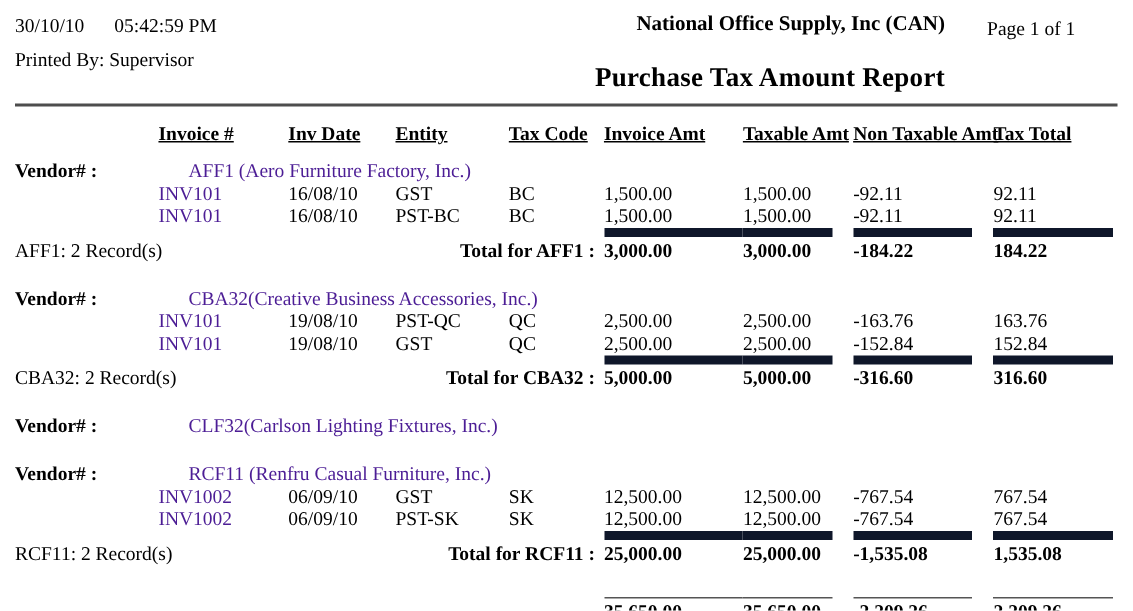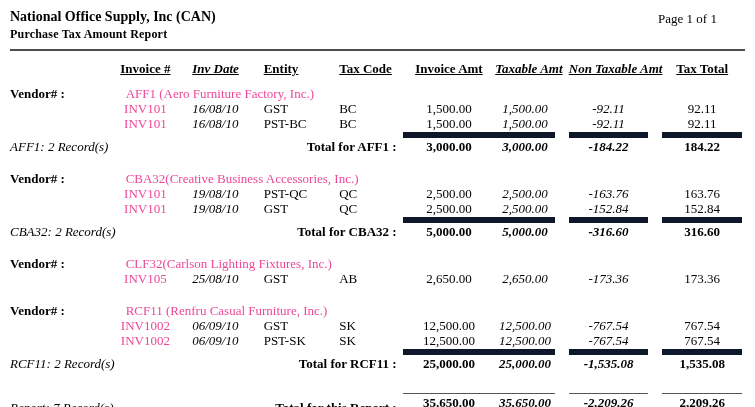--- a/index.html
+++ b/index.html
@@ -3,56 +3,63 @@
 <meta charset="utf-8">
 <style>
   html,body{margin:0;padding:0;background:#fff;}
   body{
     width:755px;height:407px;overflow:hidden;color:#000;
     font-family:"Liberation Serif","DejaVu Serif",serif;font-size:13px;
   }
   
   .header{display:flex;align-items:flex-start;padding:9px 10px 0 10px;}
   .h-left{width:215px;}
-  .h-center{flex:1;text-align:left;}
+  .h-center{flex:1;text-align:right;}
   .h-right{width:115px;text-align:center;padding-top:2px;}
   .dateline{display:flex;}
   .dateline .time{margin-left:20px;}
   .printedby{margin-top:7px;}
   .company{font-weight:bold;font-size:14px;}
-  .title{font-weight:bold;font-size:12px;margin-top:2px;letter-spacing:.2px;}
+  .title{font-weight:bold;font-size:18px;margin-top:16px;letter-spacing:.2px;}
   .rule{border-top:2px solid #4d4d4d;margin:7px 10px 0 10px;}
 
   
   table{border-collapse:collapse;table-layout:fixed;width:735px;margin:10px 10px 0 10px;}
   td{padding:0;vertical-align:bottom;white-space:nowrap;line-height:15px;overflow:visible;}
   .colhead-row td{padding-bottom:5px;}
   .colhead{font-weight:bold;text-decoration:underline;}
-  .num{text-align:center;}
+  .num{text-align:left;}
   .bold{font-weight:bold;}
-  .italic{font-style:italic;}
-  .link{color:#ec4899;}
+  .italic{}
+  .link{color:#4c1d95;}
   .vendor-row td{padding-top:5px;}
   .vendor-cell{padding-left:20px;}
-  .pad3{padding-left:3px;font-style:italic;}
+  .pad3{padding-left:3px;}
   .pad7{padding-left:7px;font-family:Liberation Serif, serif;}
-  .pr2{padding-right:14px;font-style:italic;}
+  .pr2{padding-right:14px;}
   .pr3{padding-right:3px;}
   .pr4{padding-right:4px;}
   .total-row td{padding-top:1px;}
   .total-label{text-align:right;font-weight:bold;padding-right:6px;}
   .tline{border-top:6px solid #0f172a;padding-top:1px;font-weight:bold;}
   .rline{border-top:1px solid #555;border-bottom:3px double #555;padding:1px 0 2px 0;font-weight:bold;}
   .sp td{height:12px;}
   .sp-big td{height:21px;}
 </style>
 </head>
 <body>
 
 <div class="header">
+  <div class="h-left">
+    <div class="dateline">
+      <span>30/10/10</span>
+      <span class="time">05:42:59 PM</span>
+    </div>
+    <div class="printedby">Printed By: Supervisor</div>
+  </div>
   <div class="h-center">
     <div class="company">National Office Supply, Inc (CAN)</div>
     <div class="title">Purchase Tax Amount Report</div>
   </div>
   <div class="h-right">Page 1 of 1</div>
 </div>
 <div class="rule"></div>
 
 <table>
   <colgroup>
@@ -175,31 +182,20 @@
     <tr class="sp">
         <td colspan="9"></td>
       </tr>
   </tbody>
 
   <tbody>
     <tr class="vendor-row">
       <td class="bold">Vendor# :</td>
       <td colspan="8" class="vendor-cell"><span class="link">CLF32(Carlson Lighting Fixtures, Inc.)</span></td>
     </tr>
-    <tr>
-      <td></td>
-      <td class="num pr4"><span class="link">INV105</span></td>
-      <td class="pad3">25/08/10</td>
-      <td class="pad7">GST</td>
-      <td>AB</td>
-      <td class="num">2,650.00</td>
-      <td class="num pr2">2,650.00</td>
-      <td class="num pr2">-173.36</td>
-      <td class="num pr3">173.36</td>
-    </tr>
     <tr class="sp">
         <td colspan="9"></td>
       </tr>
   </tbody>
 
   <tbody>
     <tr class="vendor-row">
       <td class="bold">Vendor# :</td>
       <td colspan="8" class="vendor-cell"><span class="link">RCF11 (Renfru Casual Furniture, Inc.)</span></td>
     </tr>

